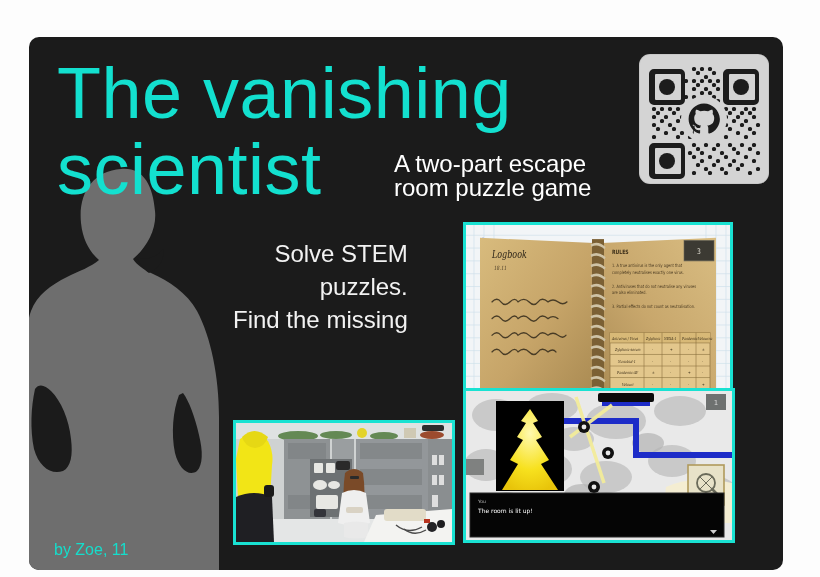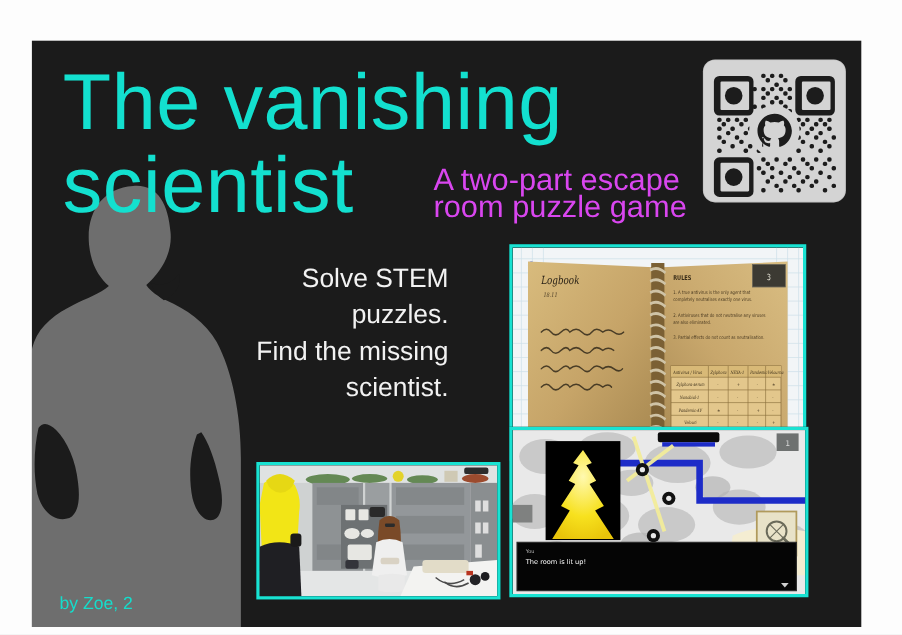--- a/index.html
+++ b/index.html
@@ -14,20 +14,21 @@
     width: 820px; height: 577px;
     background: #fdfdfd;
   }
   
   .poster {
     position: absolute;
     left: 29px; top: 37px;
     width: 754px; height: 533px;
     background: #1b1b1b;
     overflow: hidden;
+    border-radius: 10px;
   }
   
   .silhouette {
     position: absolute;
     left: 0px; top: 130px;
     width: 215px; height: 403px;
     pointer-events: none;
   }
   .silhouette svg { display:block; width:100%; height:100%; }
 
@@ -41,22 +42,22 @@
     color: #13e0cf;
     font-size: 72px;
     line-height: 76px;
     font-weight: 300;
     letter-spacing: 0.5px;
     white-space: nowrap;
   }
   .subtitle {
     position: absolute;
     left: 365px; top: 115px;
-    color: #d946ef;
-    font-size: 28px;
+    color: #ffffff;
+    font-size: 24px;
     line-height: 24px;
     font-weight: 300;
     z-index: 5;
   }
   .tagline {
     position: absolute;
     left: 204px; top: 200px;
     color: #f2f2f2;
     font-size: 24px;
     line-height: 33px;
@@ -137,25 +138,24 @@
 
     <div class="subtitle">
       <div>A two-part escape</div>
       <div>room puzzle game</div>
     </div>
 
     <div class="tagline">
       <div>Solve STEM</div>
       <div>puzzles.</div>
       <div>Find the missing</div>
-      <div>scientist.</div>
     </div>
 
     <div class="byline">
-      <div class="ln1">by Zoe, 2</div>
+      <div class="ln1">by Zoe, 11</div>
     </div>
 
     <div class="qr-wrap">
       <svg width="128" height="128" viewBox="0 0 128 128" aria-hidden="true">
         <rect x="0" y="0" width="128" height="128" rx="10" fill="#d4d4d4"></rect>
         <g fill="#1c1c1c">
 
           <path d="M14,14 h26 a5,5 0 0 1 5,5 v26 a5,5 0 0 1 -5,5 h-26 a5,5 0 0 1 -5,-5 v-26 a5,5 0 0 1 5,-5 z
                    M15,20 v24 a1,1 0 0 0 1,1 h24 a1,1 0 0 0 1,-1 v-24 a1,1 0 0 0 -1,-1 h-24 a1,1 0 0 0 -1,1 z" fill-rule="evenodd"></path>
           <circle cx="27" cy="32" r="8"></circle>

